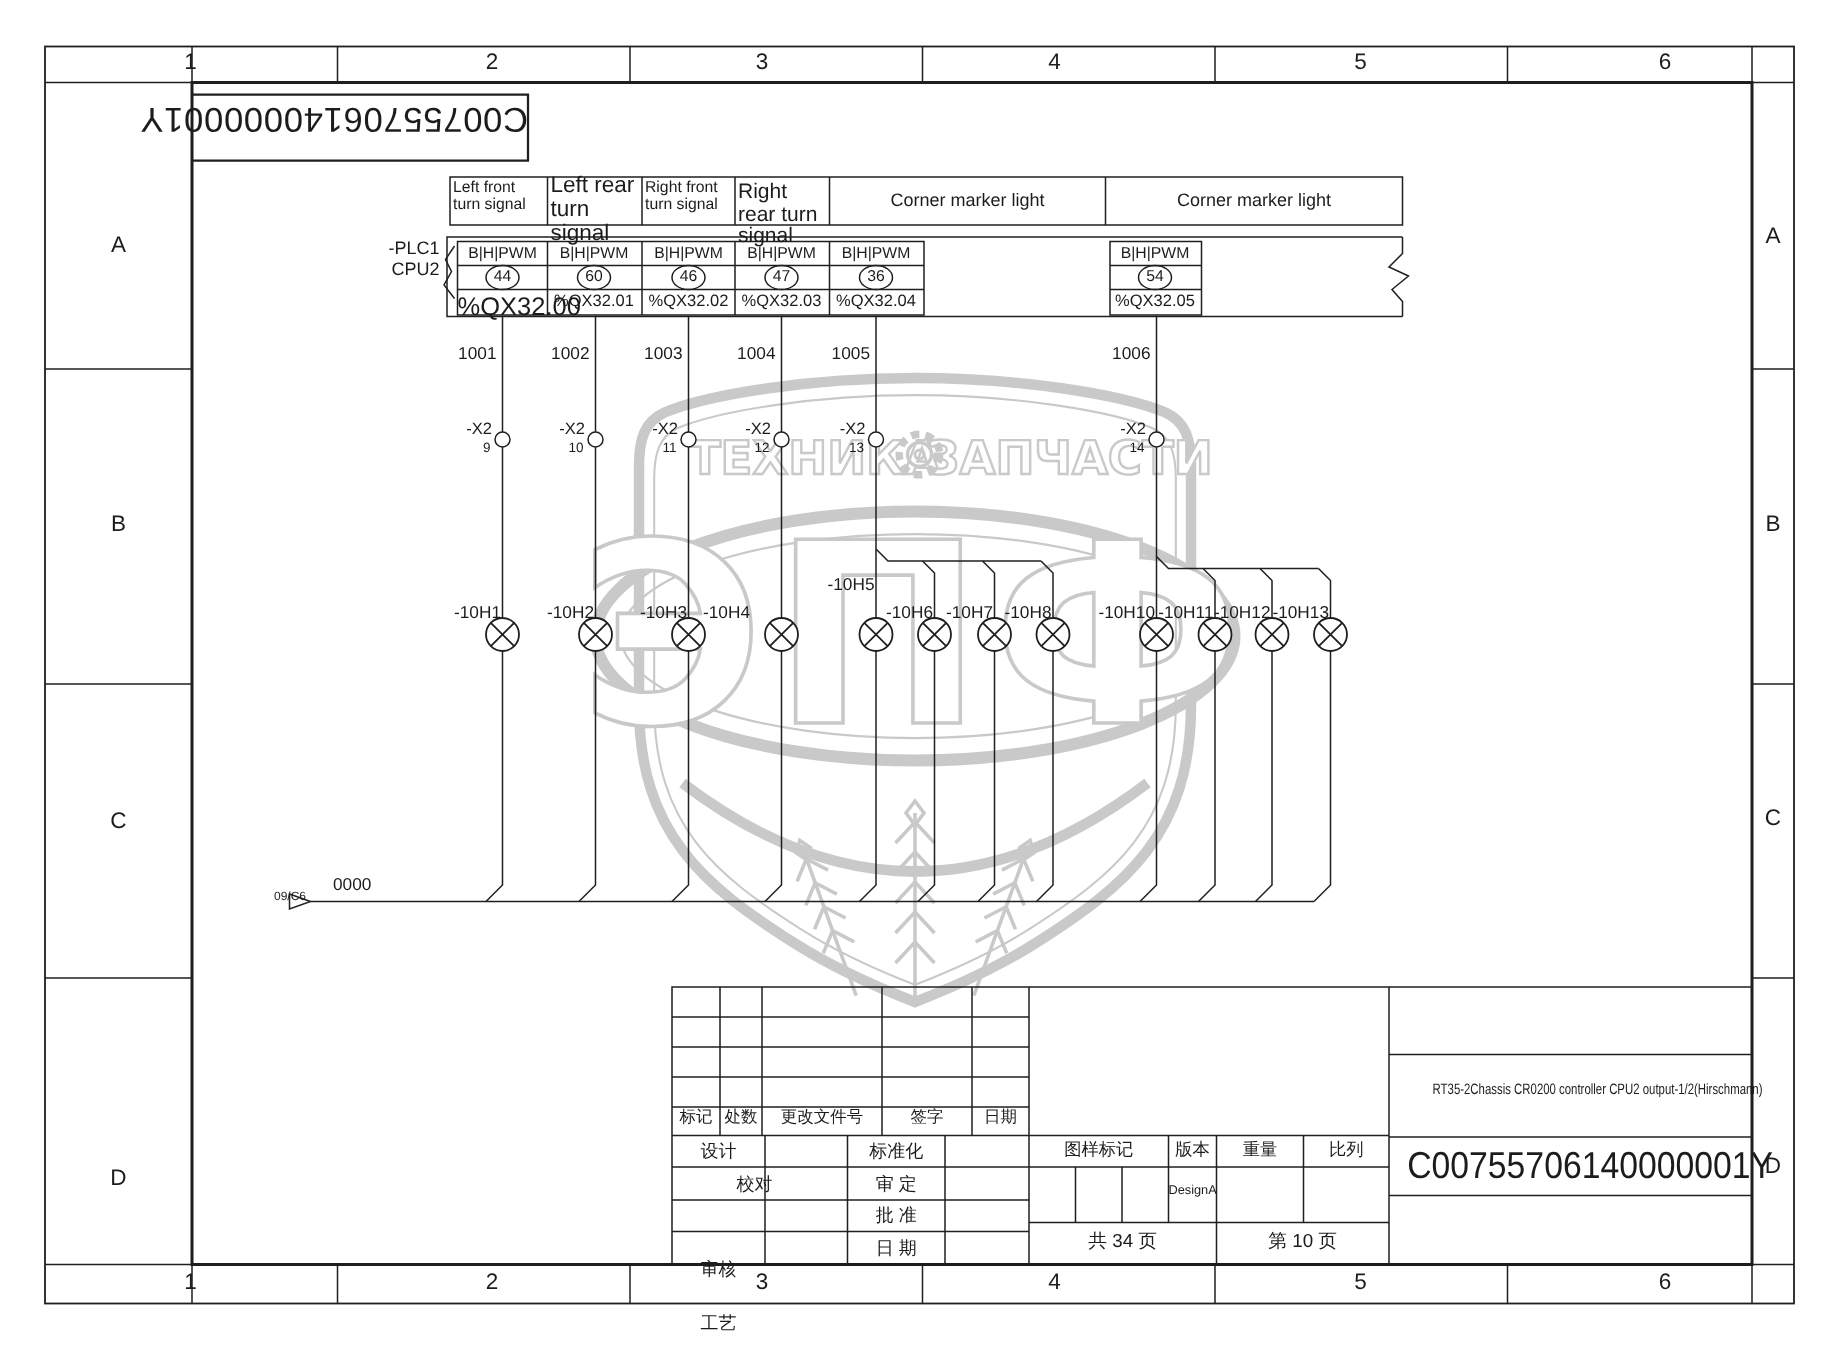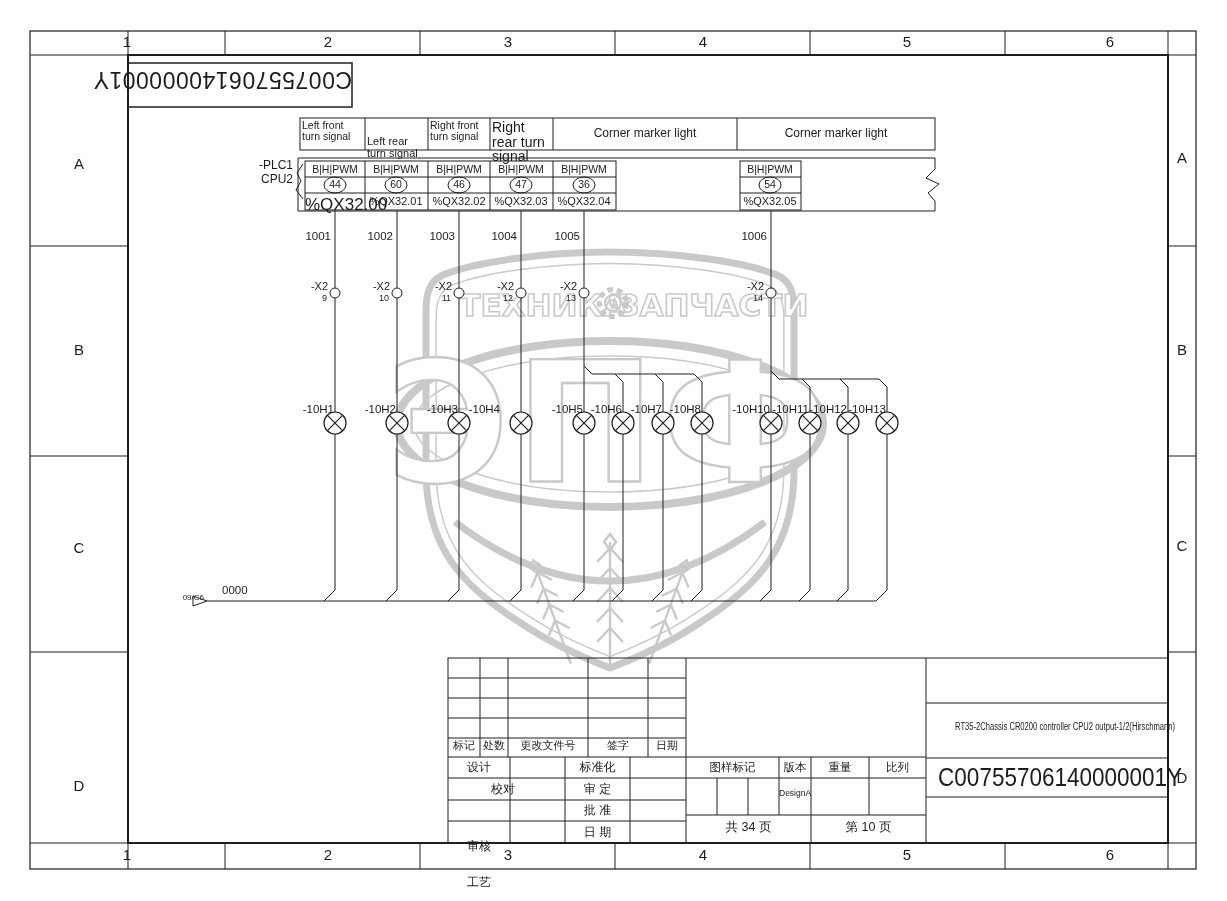--- a/index.html
+++ b/index.html
@@ -219,21 +219,21 @@
   <div class="t c" style="left:49px;top:778px;width:60px;font-size:15px">D</div>
 
   <div class="t c" style="left:1162px;top:150px;width:40px;font-size:15px">A</div>
   <div class="t c" style="left:1162px;top:342px;width:40px;font-size:15px">B</div>
   <div class="t c" style="left:1162px;top:538px;width:40px;font-size:15px">C</div>
   <div class="t c" style="left:1162px;top:770px;width:40px;font-size:15px">D</div>
 
   <div class="t c mir" style="left:128px;top:68px;width:224px;font-size:23px;letter-spacing:0.5px">C00755706140000001Y</div>
 
   <div class="t wrap" style="left:302px;top:120px;width:60px;font-size:10.5px">Left front turn signal</div>
-  <div class="t wrap" style="left:367px;top:136px;width:58px;font-size:11px">Left rear turn signal</div>
+  <div class="t wrap" style="left:367px;top:116px;width:58px;font-size:15px">Left rear turn signal</div>
   <div class="t wrap" style="left:430px;top:120px;width:58px;font-size:10.5px">Right front turn signal</div>
   <div class="t wrap" style="left:492px;top:120px;width:58px;font-size:14px">Right rear turn signal</div>
   <div class="t c" style="left:553px;top:127px;width:184px;font-size:12px">Corner marker light</div>
   <div class="t c" style="left:737px;top:127px;width:198px;font-size:12px">Corner marker light</div>
 
   <div class="t r" style="left:233px;top:159px;width:60px;font-size:12px">-PLC1</div>
   <div class="t r" style="left:233px;top:173px;width:60px;font-size:12px">CPU2</div>
 
   <div class="t c" style="left:305px;top:164px;width:60px;font-size:10.5px">B|H|PWM</div>
   <div class="t c" style="left:366px;top:164px;width:60px;font-size:10.5px">B|H|PWM</div>
@@ -273,21 +273,21 @@
   <div class="t r" style="left:453px;top:294px;width:60px;font-size:9px">12</div>
   <div class="t r" style="left:517px;top:281px;width:60px;font-size:11px">-X2</div>
   <div class="t r" style="left:516px;top:294px;width:60px;font-size:9px">13</div>
   <div class="t r" style="left:704px;top:281px;width:60px;font-size:11px">-X2</div>
   <div class="t r" style="left:703px;top:294px;width:60px;font-size:9px">14</div>
 
   <div class="t r" style="left:274px;top:403px;width:60px;font-size:11.5px">-10H1</div>
   <div class="t r" style="left:336px;top:403px;width:60px;font-size:11.5px">-10H2</div>
   <div class="t r" style="left:398px;top:403px;width:60px;font-size:11.5px">-10H3</div>
   <div class="t r" style="left:460px;top:403px;width:40px;font-size:11.5px">-10H4</div>
-  <div class="t r" style="left:523px;top:403px;width:60px;font-size:11.5px">-10H5</div>
+  <div class="t r" style="left:523px;top:384px;width:60px;font-size:11.5px">-10H5</div>
   <div class="t r" style="left:562px;top:403px;width:60px;font-size:11.5px">-10H6</div>
   <div class="t r" style="left:602px;top:403px;width:60px;font-size:11.5px">-10H7</div>
   <div class="t r" style="left:641px;top:403px;width:60px;font-size:11.5px">-10H8</div>
   <div class="t r" style="left:710px;top:403px;width:60px;font-size:11.5px">-10H10</div>
   <div class="t r" style="left:749px;top:403px;width:60px;font-size:11.5px">-10H11</div>
   <div class="t r" style="left:787px;top:403px;width:60px;font-size:11.5px">-10H12</div>
   <div class="t r" style="left:826px;top:403px;width:60px;font-size:11.5px">-10H13</div>
 
   <div class="t r" style="left:144px;top:594px;width:60px;font-size:8px">09/C6</div>
   <div class="t" style="left:222px;top:584px;font-size:11.5px">0000</div>

